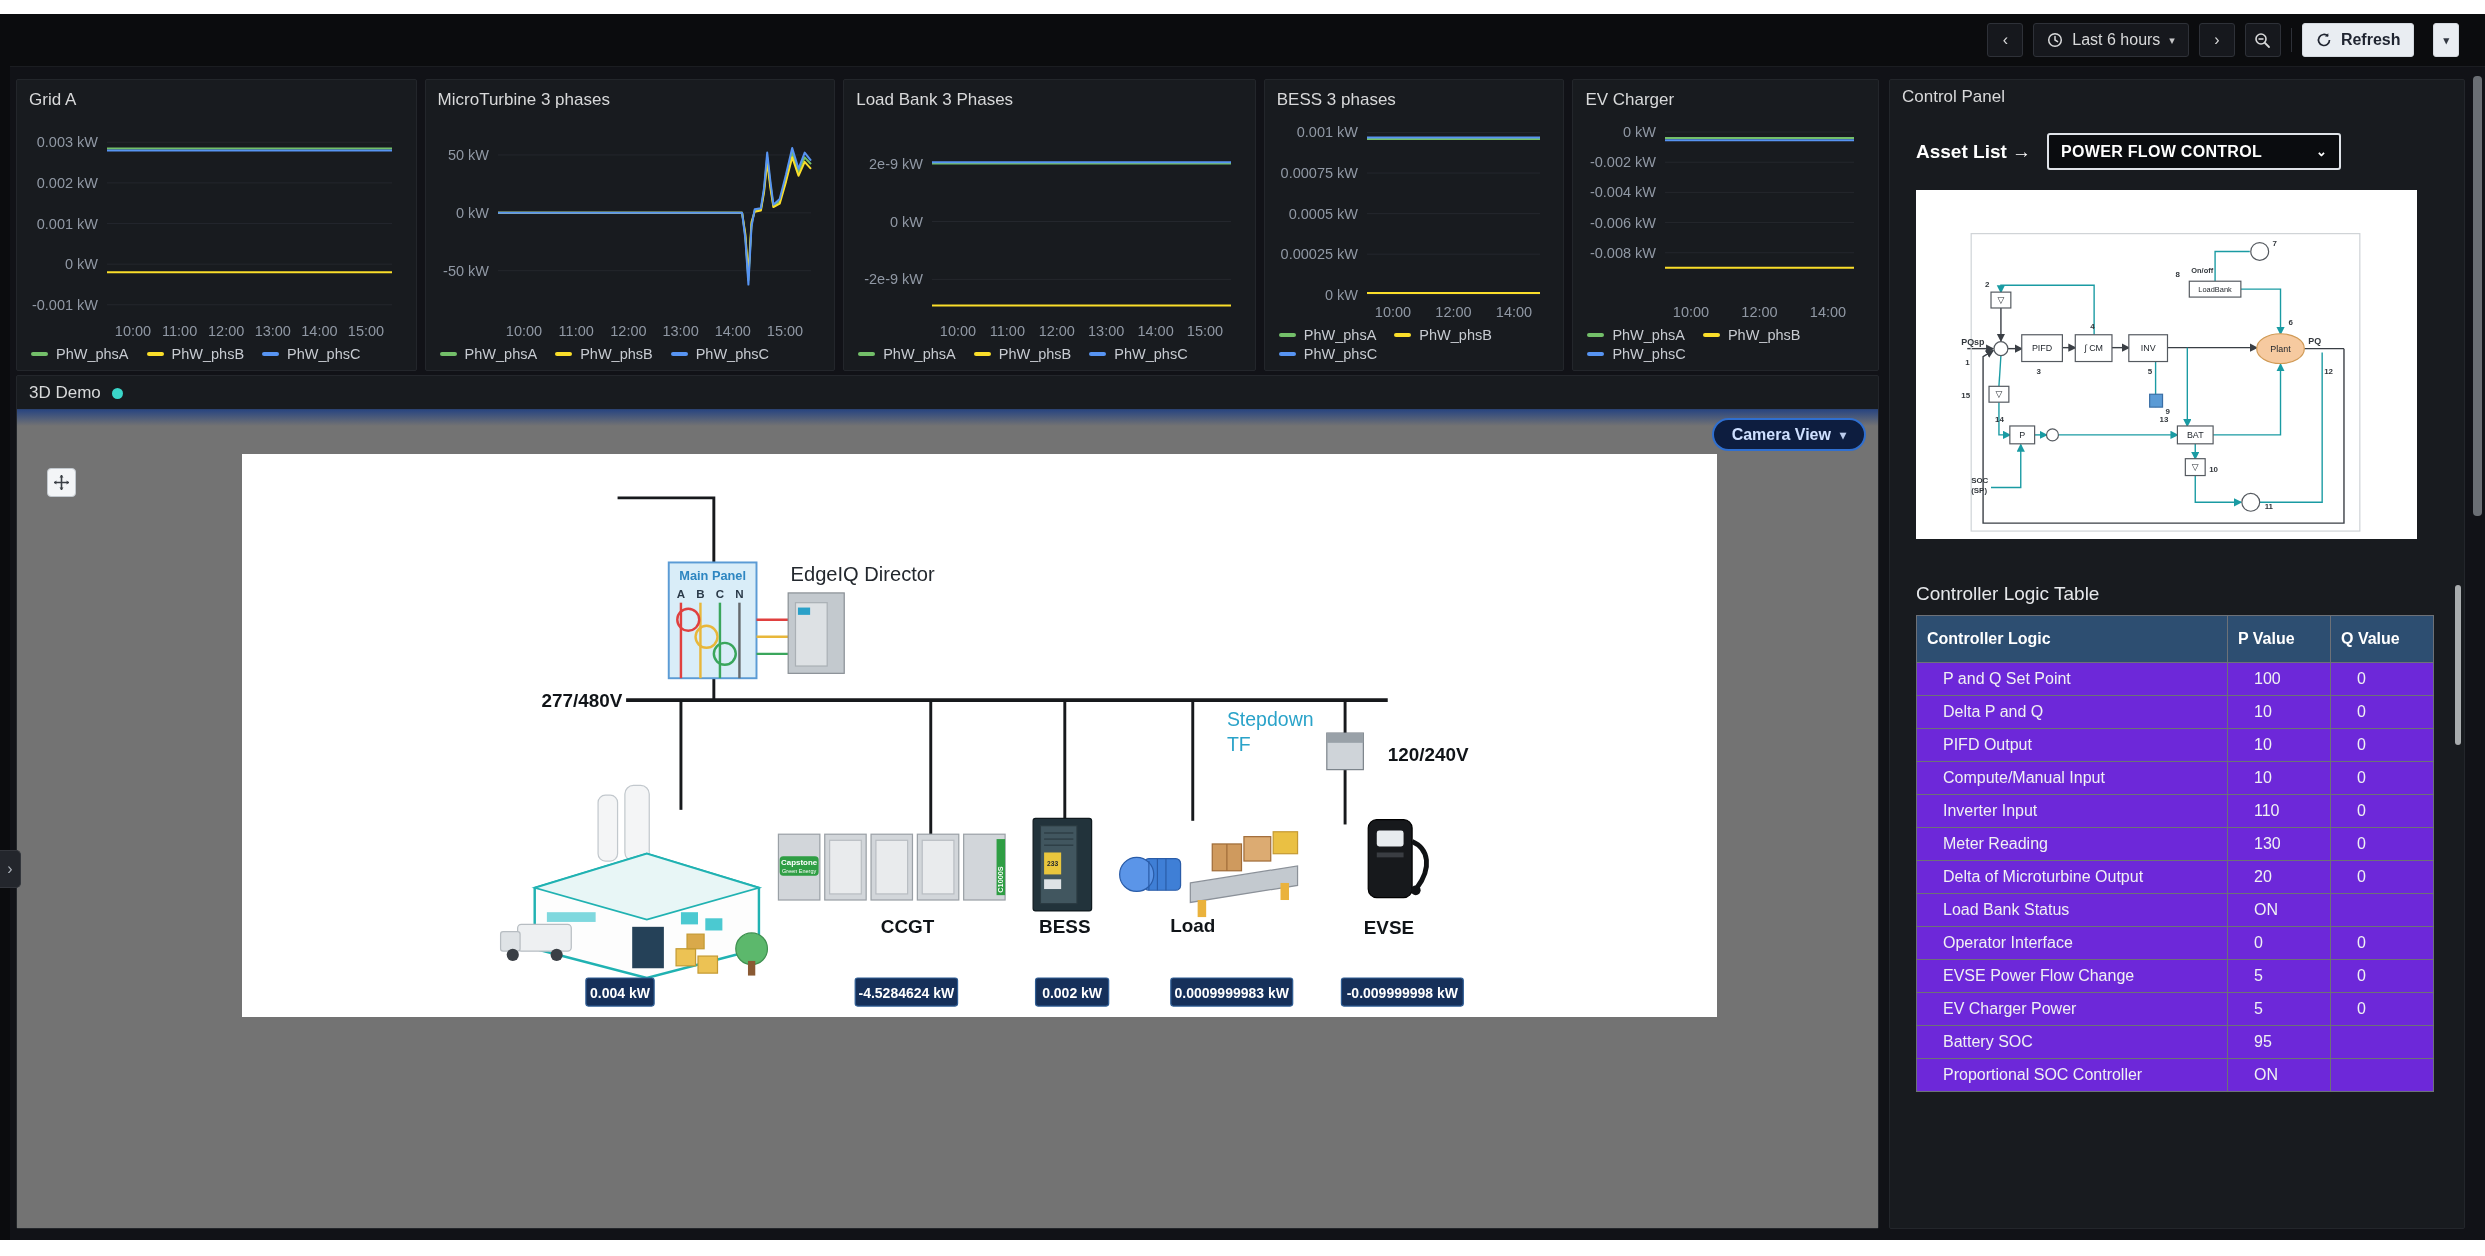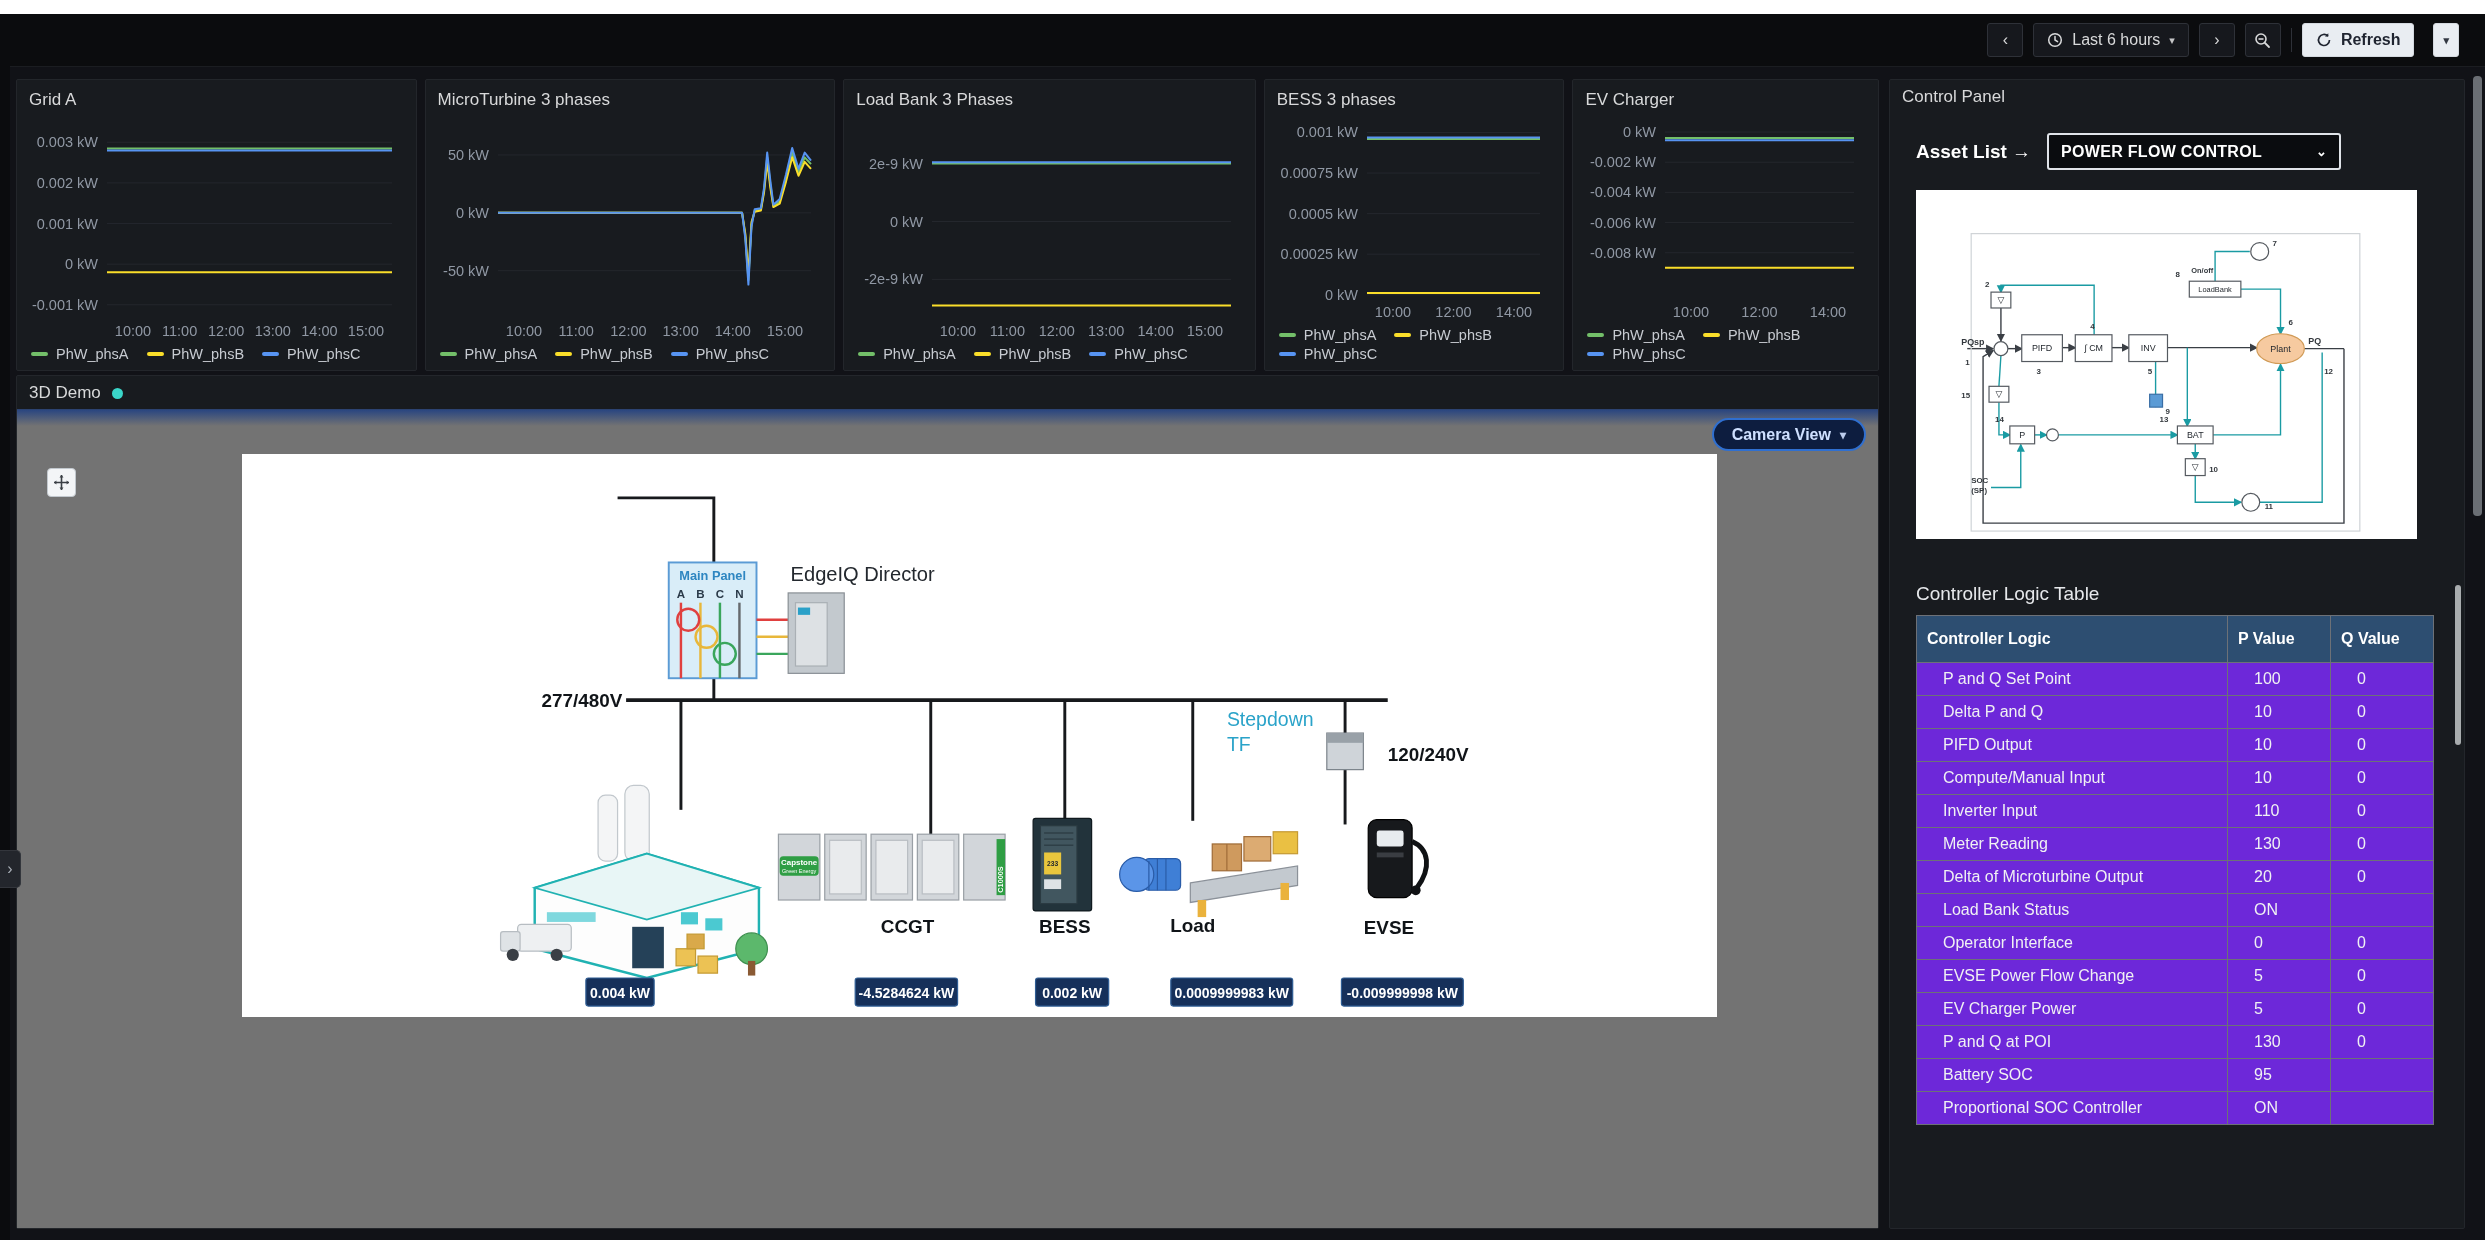--- a/index.html
+++ b/index.html
@@ -624,25 +624,20 @@
                   <td>EVSE Power Flow Change</td>
                   <td>5</td>
                   <td>0</td>
                 </tr>
                 <tr>
                   <td>EV Charger Power</td>
                   <td>5</td>
                   <td>0</td>
                 </tr>
                 <tr>
-                  <td>P and Q at POI</td>
-                  <td>130</td>
-                  <td>0</td>
-                </tr>
-                <tr>
                   <td>Battery SOC</td>
                   <td>95</td>
                   <td></td>
                 </tr>
                 <tr>
                   <td>Proportional SOC Controller</td>
                   <td>ON</td>
                   <td></td>
                 </tr>
               </tbody>

